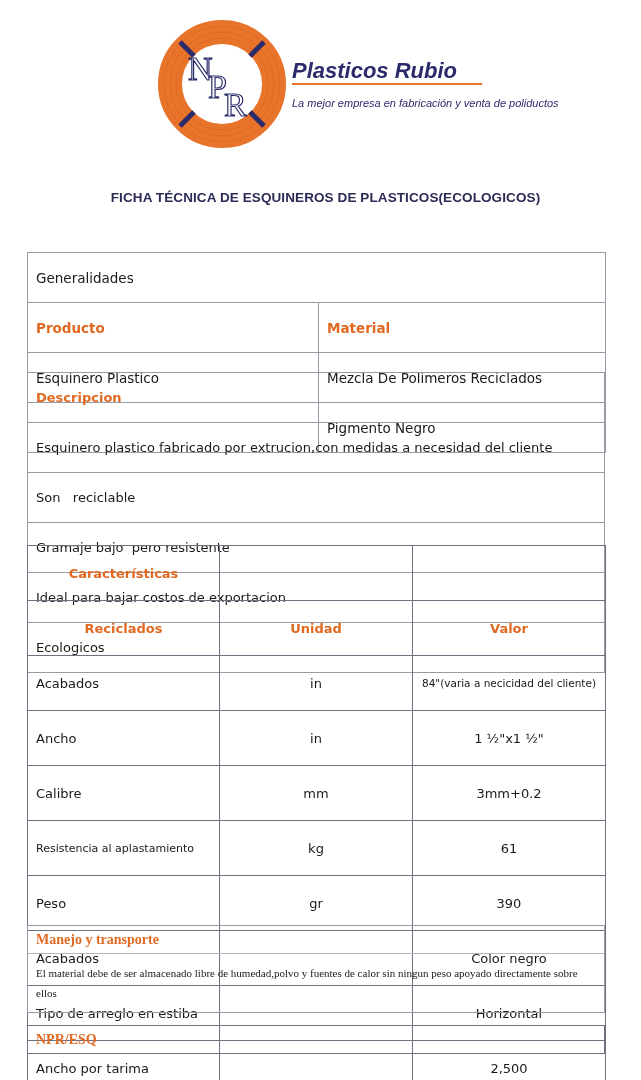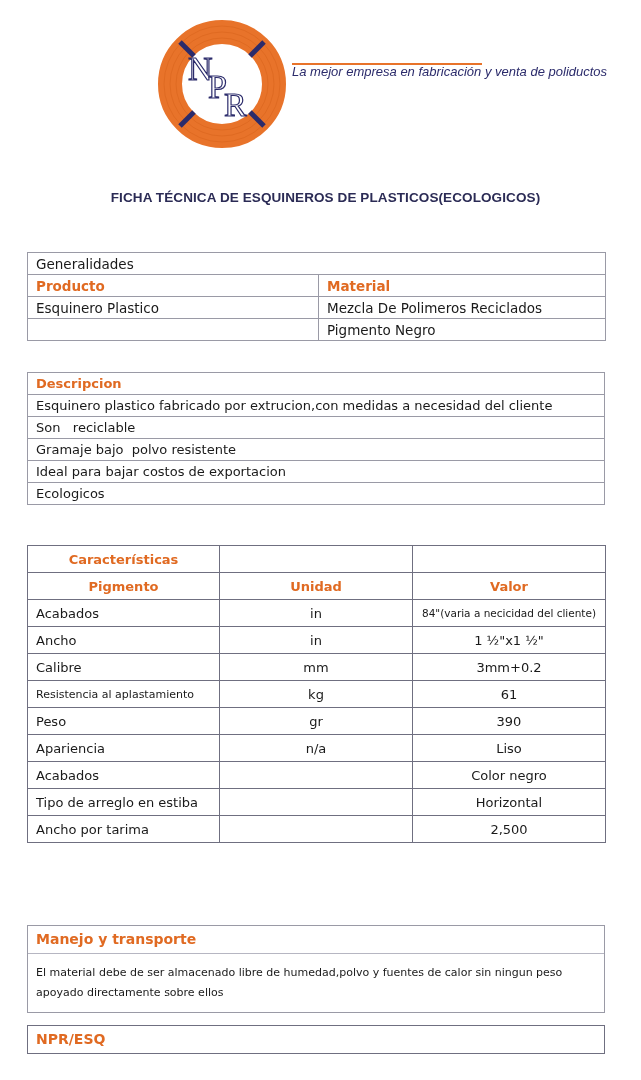--- a/index.html
+++ b/index.html
@@ -15,47 +15,47 @@
       font-family: "Liberation Sans", sans-serif; font-weight: bold; font-style: italic;
       color: #2b2b6b; font-size: 16px; line-height: 18px; letter-spacing: 0.1px;
     }
     .brand .l2 {
       font-family: "Liberation Sans", sans-serif; font-weight: bold; font-style: italic;
       color: #2b2b6b; font-size: 22px; line-height: 22px; margin-top: -2px;
     }
     .brand .rule { height: 2px; background: #e8732a; width: 190px; margin-top: 1px; }
     .brand .tag {
       font-family: "Liberation Sans", sans-serif; font-style: italic;
-      color: #2b2b6b; font-size: 13px; line-height: 10px; margin-top: 2px; white-space: nowrap;
+      color: #2b2b6b; font-size: 11px; line-height: 10px; margin-top: 13px; white-space: nowrap;
     }
 
     .doc-title {
       position: absolute; left: 5px; width: 641px; top: 190px; text-align: center;
       font-family: "Liberation Sans", sans-serif; font-weight: bold;
       color: #2b2b55; font-size: 13.5px; letter-spacing: 0.1px;
     }
 
     table { border-collapse: collapse; position: absolute; left: 27px; width: 578px;
       font-family: "DejaVu Sans", sans-serif; font-size: 13px; table-layout: fixed; }
-    td { border: 1px solid #9a9aa6; padding: 0 8px; height: 21px; white-space: nowrap; overflow: hidden; }
+    td { border: 1px solid #9a9aa6; padding: 14px 8px; height: 21px; white-space: nowrap; overflow: hidden; }
     .orange { color: #e06a22; font-weight: bold; }
     .center { text-align: center; }
     .dark-top td { border-top-color: #3a3a55; }
 
     #gen { top: 252px; }
     #gen td { height: 21px; font-size: 13.5px; }
     #desc { top: 372px; }
     #desc td { height: 21px; font-size: 13px; }
 
     #car { top: 545px; border-radius: 7px; }
     #car td { height: 26px; font-size: 13px; border-color: #6f6f80; }
     #car td.small { font-size: 11px; }
     #car td.val-small { font-size: 10.5px; padding: 0 2px; }
 
-    .box { position: absolute; left: 27px; width: 576px; border: 1px solid #9a9aa6; }
+    .box { position: absolute; left: 27px; width: 576px; border: 1px solid #9a9aa6; font-family: Liberation Serif, serif; }
     #manejo { top: 925px; height: 86px; }
     #manejo .hdr { height: 27px; border-bottom: 1px solid #b6b6c2; padding: 0 8px; line-height: 27px; font-size: 14px; }
     #manejo .body { padding: 9px 8px 0 8px; font-size: 11px; line-height: 20px; }
     #code { top: 1025px; height: 27px; border-color: #6f6f80; }
     #code .hdr { padding: 0 8px; line-height: 27px; font-size: 14px; }
   </style>
 </head>
 <body>
 
 <div class="logo">
@@ -70,20 +70,21 @@
       <line x1="22" y1="108" x2="36" y2="94"></line>
       <line x1="106" y1="108" x2="92" y2="94"></line>
     </g>
     <g font-family="Liberation Serif, serif" font-size="34" fill="#ffffff" stroke="#2b2b6b" stroke-width="1.2">
       <text x="30" y="62">N</text>
       <text x="50" y="80">P</text>
       <text x="66" y="98">R</text>
     </g>
   </svg>
   <div class="brand">
+    <div class="l2">Plasticos Rubio</div>
     <div class="rule"></div>
     <div class="tag">La mejor empresa en fabricación y venta de poliductos</div>
   </div>
 </div>
 
 <div class="doc-title">FICHA TÉCNICA DE ESQUINEROS DE PLASTICOS(ECOLOGICOS)</div>
 
 <table id="gen">
   <colgroup>
       <col style="width:291px">
@@ -113,21 +114,21 @@
       <tr>
         <td class="orange">Descripcion</td>
       </tr>
   <tr>
         <td>Esquinero plastico fabricado por extrucion,con medidas a necesidad del cliente</td>
       </tr>
   <tr>
         <td style="white-space:pre">Son   reciclable</td>
       </tr>
   <tr>
-        <td style="white-space:pre">Gramaje bajo  polvo resistente</td>
+        <td style="white-space:pre">Gramaje bajo  pero resistente</td>
       </tr>
   <tr>
         <td>Ideal para bajar costos de exportacion</td>
       </tr>
   <tr>
         <td>Ecologicos</td>
       </tr>
 </tbody>
   </table>
 
@@ -137,21 +138,21 @@
       <col style="width:193px">
       <col style="width:193px">
     </colgroup>
   <tbody>
       <tr>
     <td class="orange center">Características</td>
     <td></td>
     <td></td>
   </tr>
   <tr>
-    <td class="orange center">Pigmento</td>
+    <td class="orange center">Reciclados</td>
     <td class="orange center">Unidad</td>
     <td class="orange center">Valor</td>
   </tr>
   <tr>
     <td>Acabados</td>
     <td class="center">in</td>
     <td class="center val-small">84"(varia a necicidad del cliente)</td>
   </tr>
   <tr>
     <td>Ancho</td>
@@ -165,25 +166,20 @@
   </tr>
   <tr>
     <td class="small">Resistencia al aplastamiento</td>
     <td class="center">kg</td>
     <td class="center">61</td>
   </tr>
   <tr>
     <td>Peso</td>
     <td class="center">gr</td>
     <td class="center">390</td>
-  </tr>
-  <tr>
-    <td>Apariencia</td>
-    <td class="center">n/a</td>
-    <td class="center">Liso</td>
   </tr>
   <tr>
     <td>Acabados</td>
     <td class="center"></td>
     <td class="center">Color negro</td>
   </tr>
   <tr>
     <td>Tipo de arreglo en estiba</td>
     <td class="center"></td>
     <td class="center">Horizontal</td>

